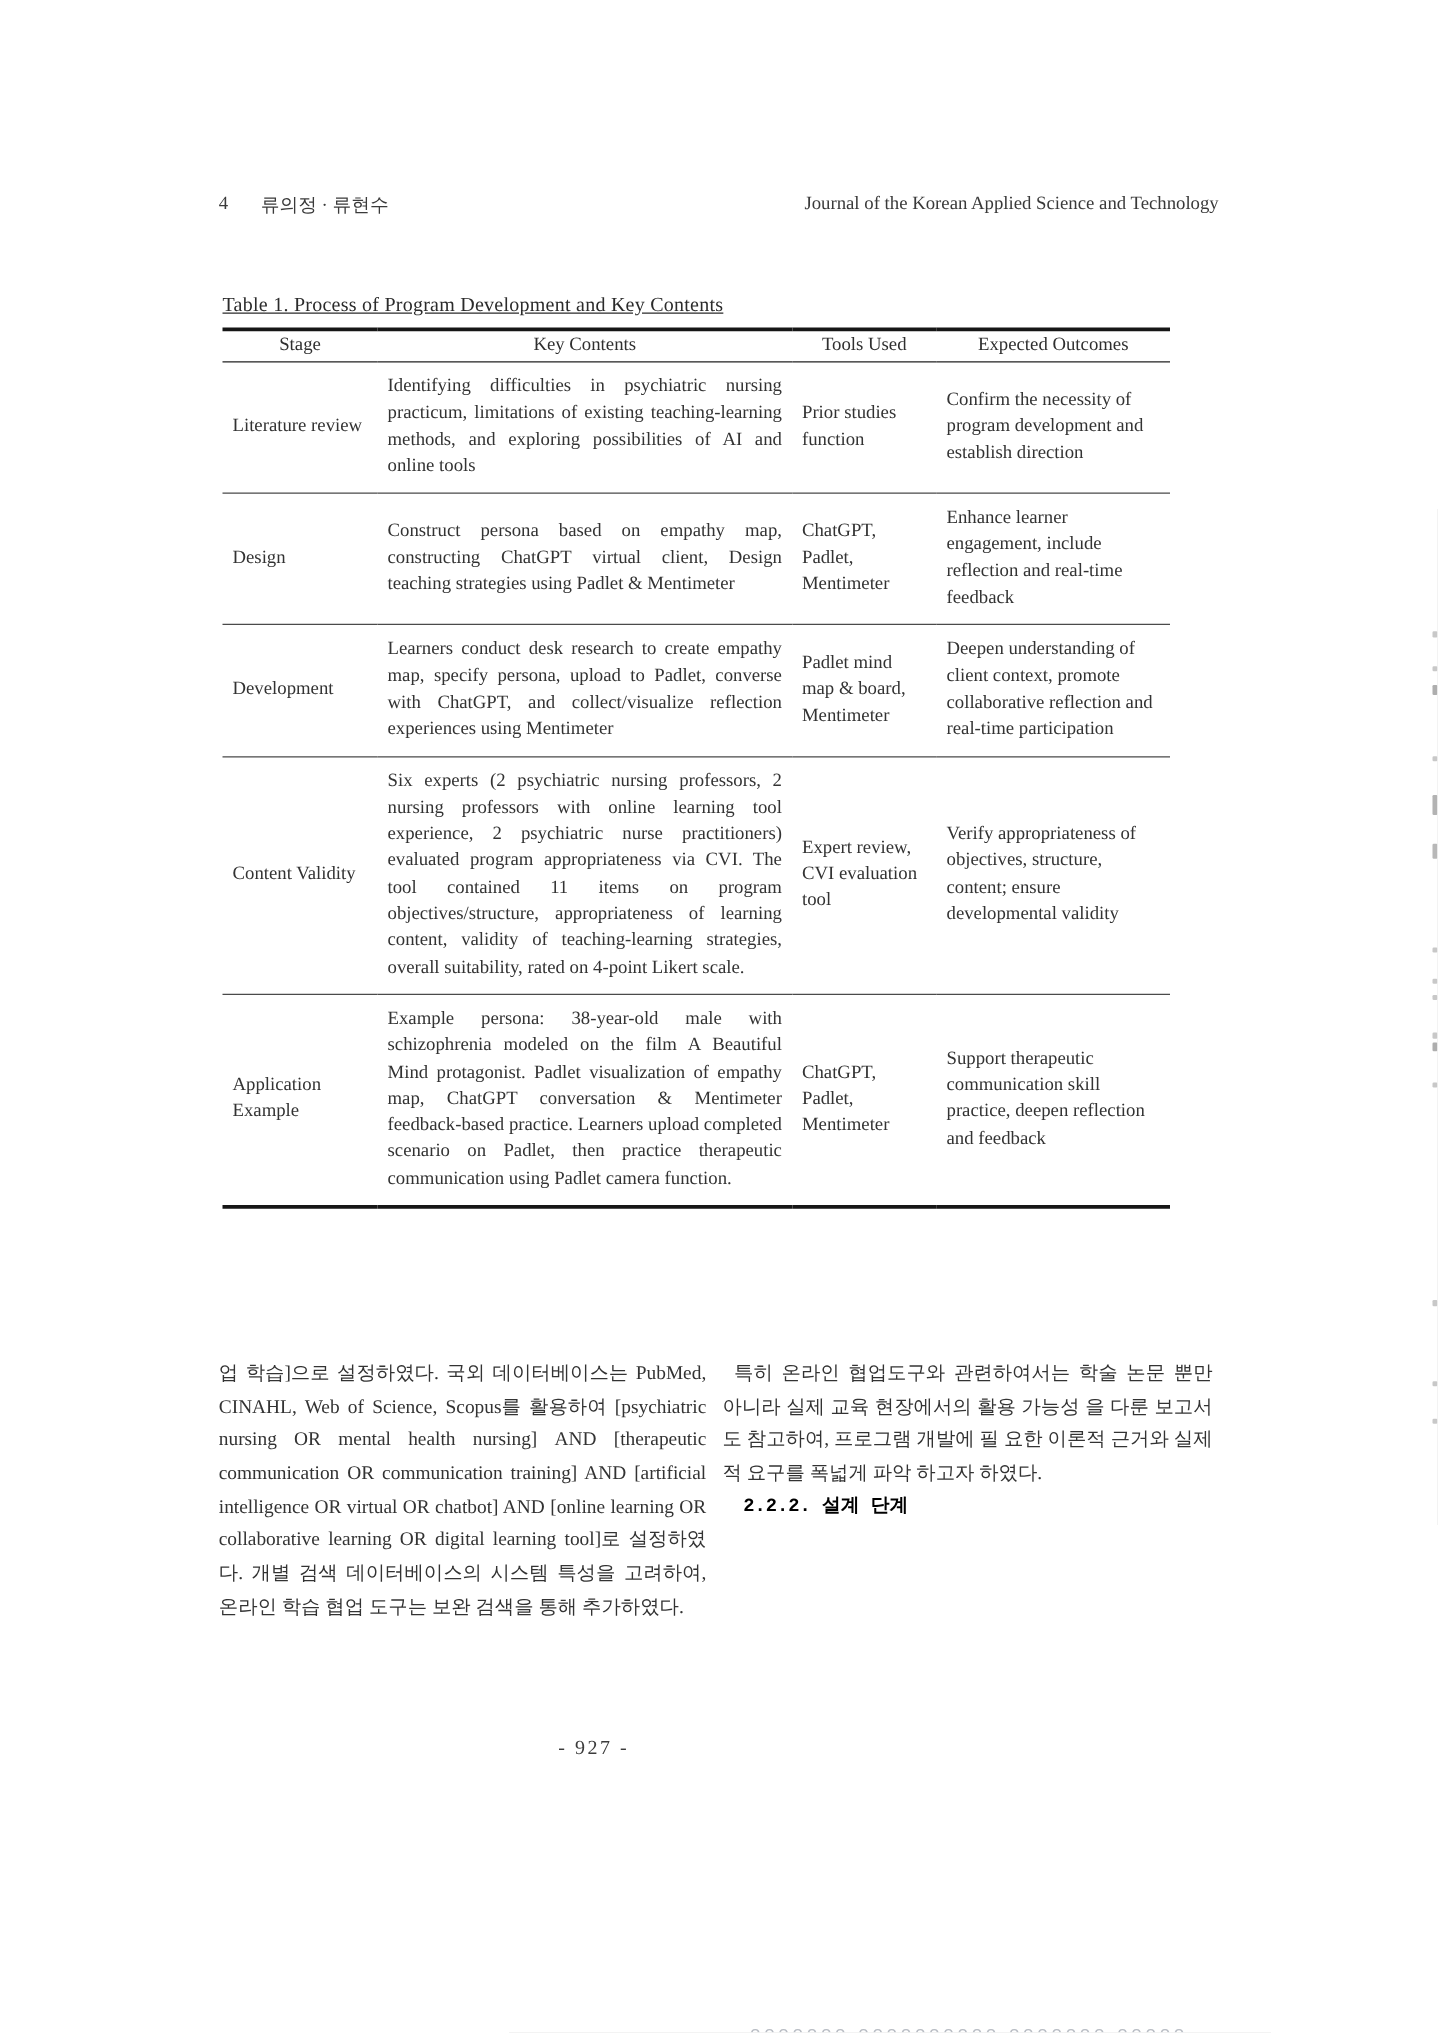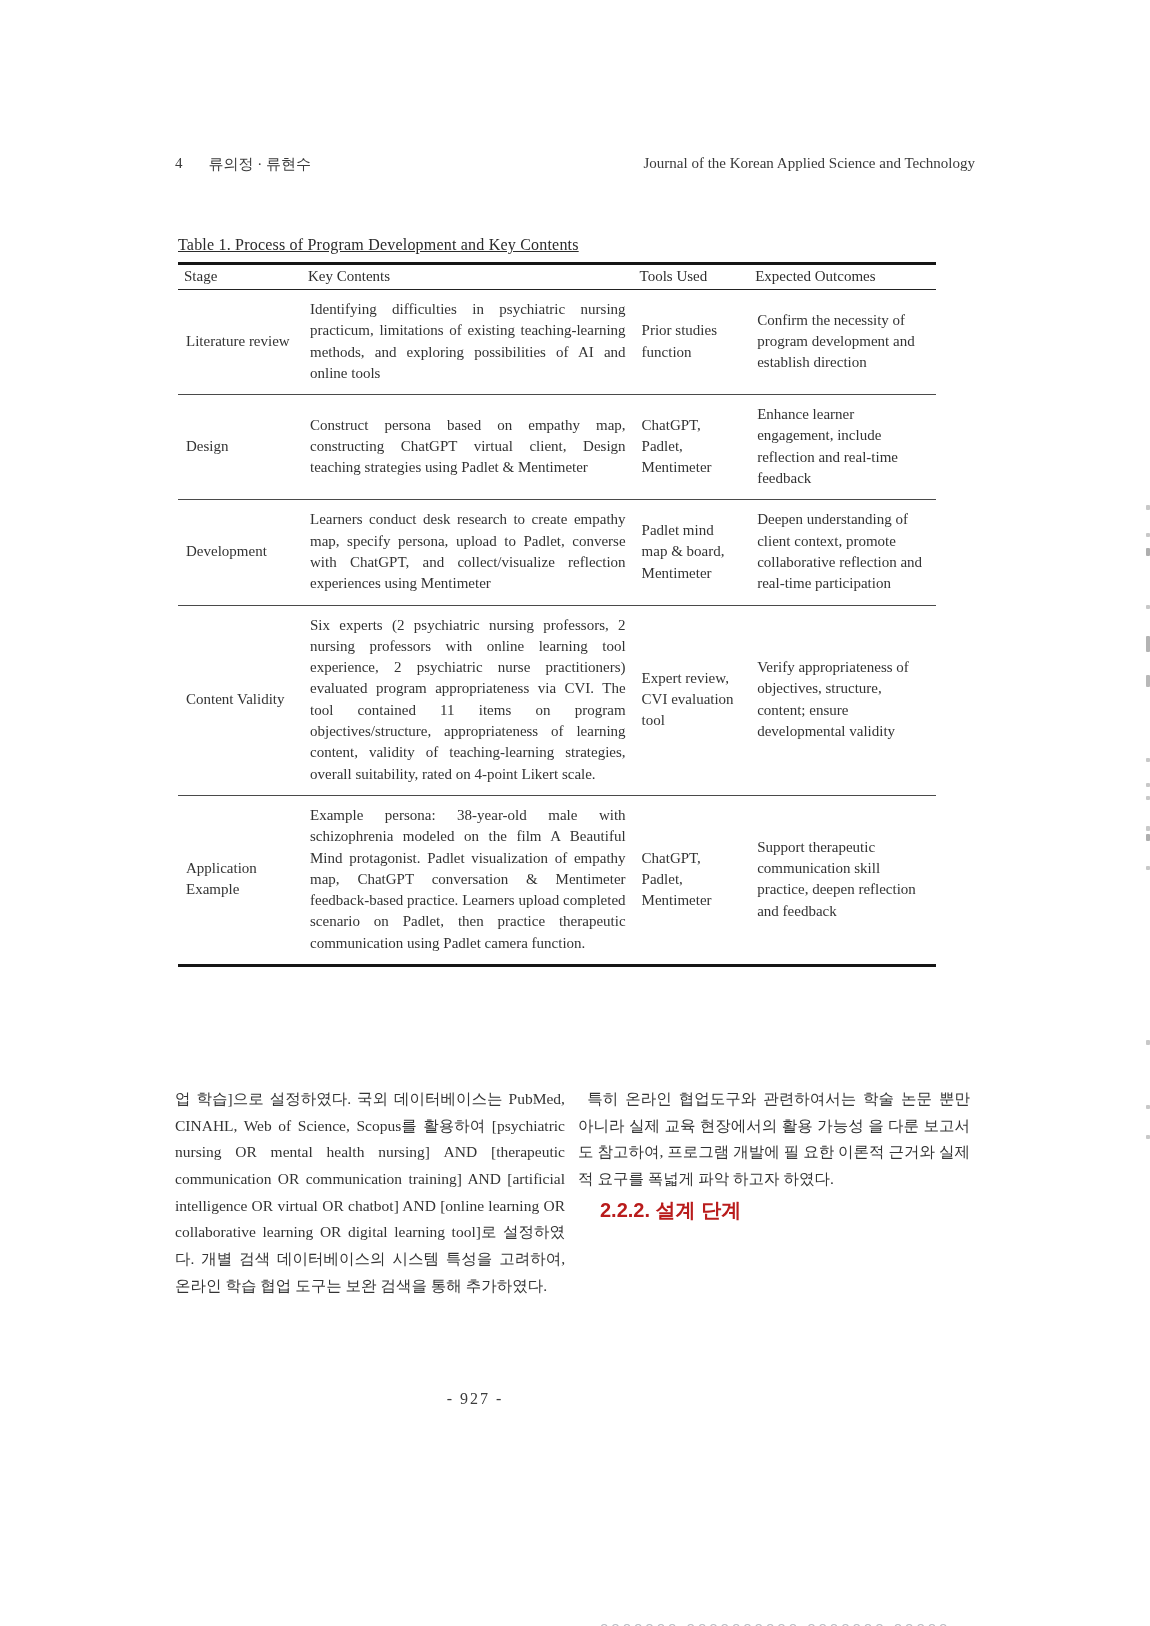--- a/index.html
+++ b/index.html
@@ -21,21 +21,21 @@
   .runhead .right{position:absolute;right:-40px;text-align:center;}
   
   .tablewrap{position:absolute;left:178px;top:236px;width:758px;}
   .tabletitle{font-size:16px;margin:0 0 8px 0;color:#2b2b2b;letter-spacing:.2px;text-decoration:underline;}
   table.t{
     border-collapse:collapse;width:100%;
     border-top:3px solid #161616;border-bottom:3px solid #161616;
     font-size:15px;color:#333;
   }
   table.t thead th{
-    font-weight:normal;text-align:left;
+    font-weight:normal;text-align:center;
     border-bottom:1.6px solid #222;
     padding:3px 6px 4px 6px;font-size:15px;color:#2f2f2f;
   }
   table.t tbody td{
     vertical-align:middle;
     padding:9px 8px 10px 8px;
     line-height:1.42;
   }
   table.t tbody tr{border-bottom:1px solid #4a4a4a;}
   table.t tbody tr:last-child{border-bottom:none;}
@@ -47,22 +47,22 @@
   .col{
     position:absolute;top:1086px;width:390px;
     font-size:15.5px;line-height:1.72;color:#333;
     text-align:justify;text-justify:inter-word;
   }
   .col-left{left:175px;}
   .col-right{left:578px;width:392px;}
   .col p{margin:0;}
   .col p.indent{text-indent:0.6em;}
   .sechead{
-    font-family:Liberation Sans, sans-serif;
-    font-weight:bold;font-size:20px;color:#b91c1c;
+    font-family:Liberation Mono, monospace;
+    font-weight:bold;font-size:15px;color:#000000;
     margin:20px 0 2px 0;text-indent:1.1em;
   }
   
   .pagenum{
     position:absolute;left:0;width:950px;top:1390px;
     text-align:center;font-size:16px;color:#3c3c3c;letter-spacing:2px;
   }
   
   .artifact{position:absolute;background:#9a9a9a;opacity:.55;border-radius:1px;}
   .edge-marks .artifact{width:4px;right:0;}

